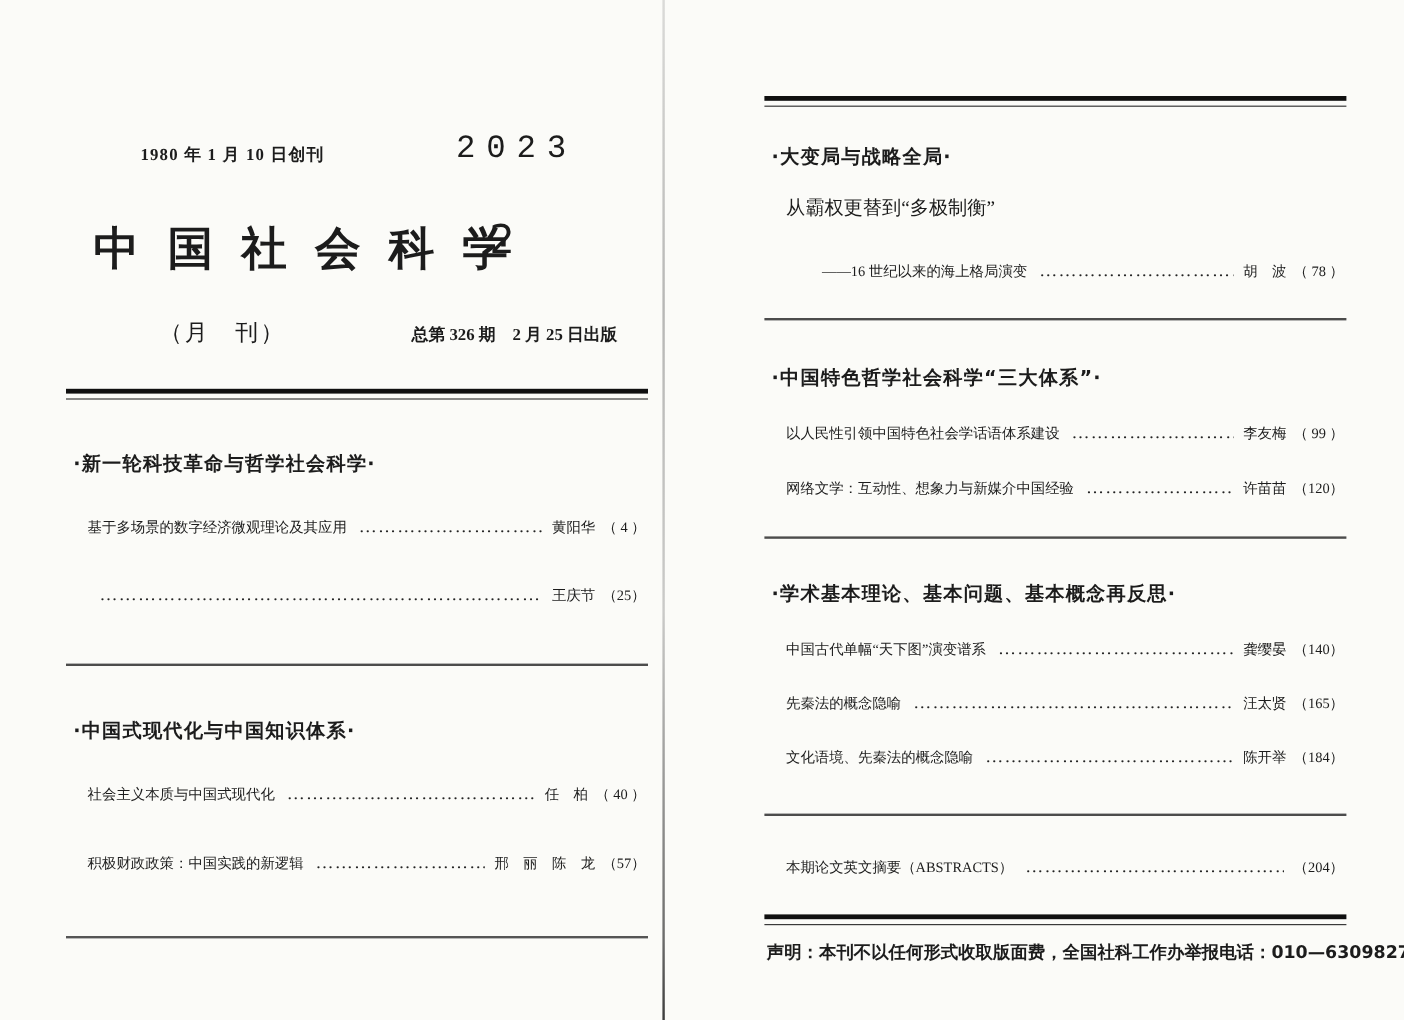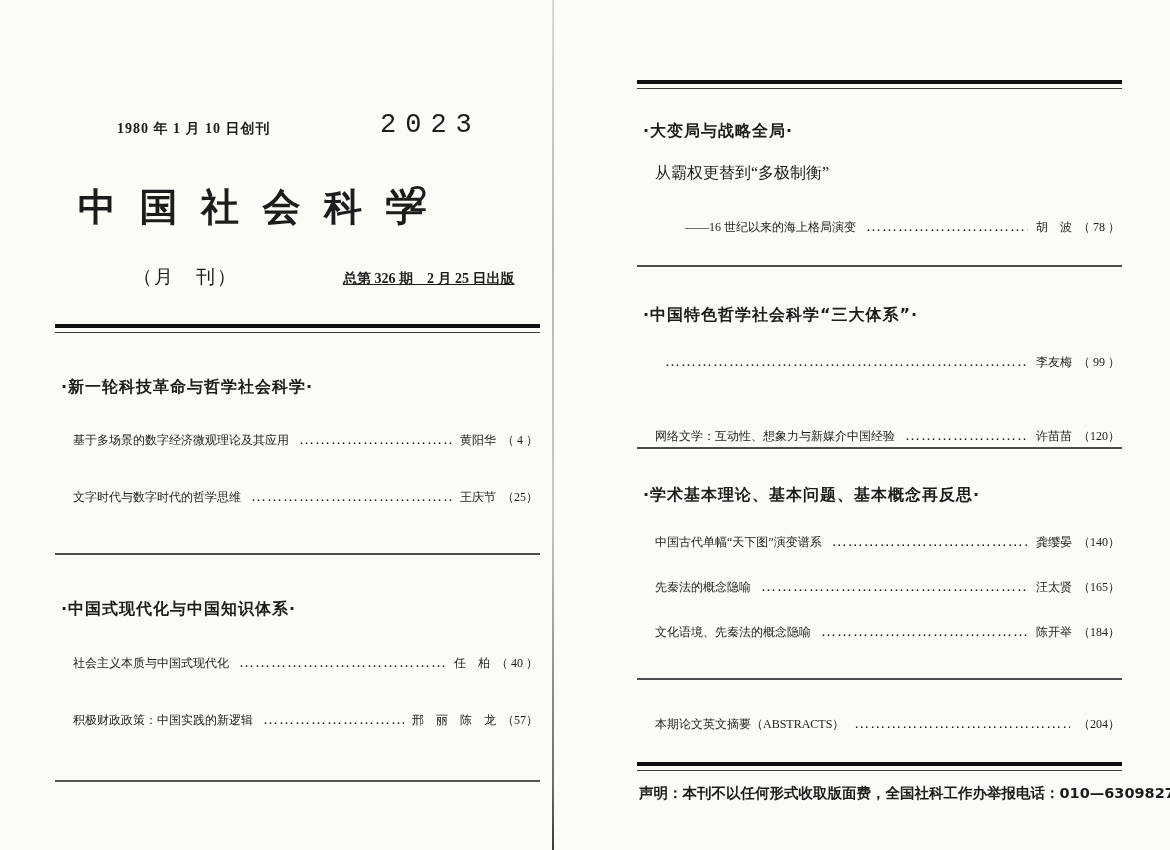--- a/index.html
+++ b/index.html
@@ -12,21 +12,21 @@
   #left-page{left:55px;width:485px;}
   #right-page{left:637px;width:485px;}
   .abs{position:absolute;left:0;right:0;}
 
   
   .founded{font-size:14px;font-weight:bold;letter-spacing:1px;}
   .year{font-family:Liberation Mono, monospace;font-size:27px;letter-spacing:9px;font-weight:500;}
   .masthead{font-size:38px;font-weight:bold;letter-spacing:7px;white-space:nowrap;}
   .issue-no{font-family:"DejaVu Sans","Liberation Sans",sans-serif;font-size:33px;font-weight:500;}
   .monthly{font-size:19px;letter-spacing:2px;}
-  .pubinfo{font-size:14px;font-weight:bold;text-decoration:underline;}
+  .pubinfo{font-size:14px;font-weight:bold;}
 
   
   .rule-double{border-top:4px solid #101010;border-bottom:1px solid #3a3a3a;height:4px;}
   .rule-thin{border-top:2px solid #4c4c4c;height:0;}
   .rule-thin2{border-top:2px solid #555;height:0;}
 
   
   .sec-heading{
     font-family:"DejaVu Sans","Liberation Sans",sans-serif;
     font-size:16px;font-weight:bold;letter-spacing:1px;left:6px;right:4px;white-space:nowrap;
@@ -69,21 +69,20 @@
 
   <div class="abs sec-heading" style="top:377px;">·新一轮科技革命与哲学社会科学·</div>
 
   <div class="abs entry" style="top:431px;">
     <span class="etitle">基于多场景的数字经济微观理论及其应用</span>
     <span class="leader"></span>
     <span class="eauthor">黄阳华</span>
     <span class="epage">（ 4 ）</span>
   </div>
   <div class="abs entry" style="top:488px;">
-    <span class="etitle">文字时代与数字时代的哲学思维</span>
     <span class="leader"></span>
     <span class="eauthor">王庆节</span>
     <span class="epage">（25）</span>
   </div>
 
   <div class="abs rule-thin" style="top:553px;"></div>
 
   <div class="abs sec-heading" style="top:599px;">·中国式现代化与中国知识体系·</div>
 
   <div class="abs entry" style="top:654px;">
@@ -116,25 +115,26 @@
     <span class="leader"></span>
     <span class="eauthor">胡　波</span>
     <span class="epage">（ 78 ）</span>
   </div>
 
   <div class="abs rule-thin" style="top:265px;"></div>
 
   <div class="abs sec-heading" style="top:305px;">·中国特色哲学社会科学“三大体系”·</div>
 
   <div class="abs entry" style="top:353px;">
+    <span class="etitle">以人民性引领中国特色社会学话语体系建设</span>
     <span class="leader"></span>
     <span class="eauthor">李友梅</span>
     <span class="epage">（ 99 ）</span>
   </div>
-  <div class="abs entry" style="top:399px;margin-top:28px;">
+  <div class="abs entry" style="top:399px;">
     <span class="etitle">网络文学：互动性、想象力与新媒介中国经验</span>
     <span class="leader"></span>
     <span class="eauthor">许苗苗</span>
     <span class="epage">（120）</span>
   </div>
 
   <div class="abs rule-thin" style="top:447px;"></div>
 
   <div class="abs sec-heading" style="top:485px;">·学术基本理论、基本问题、基本概念再反思·</div>
 

